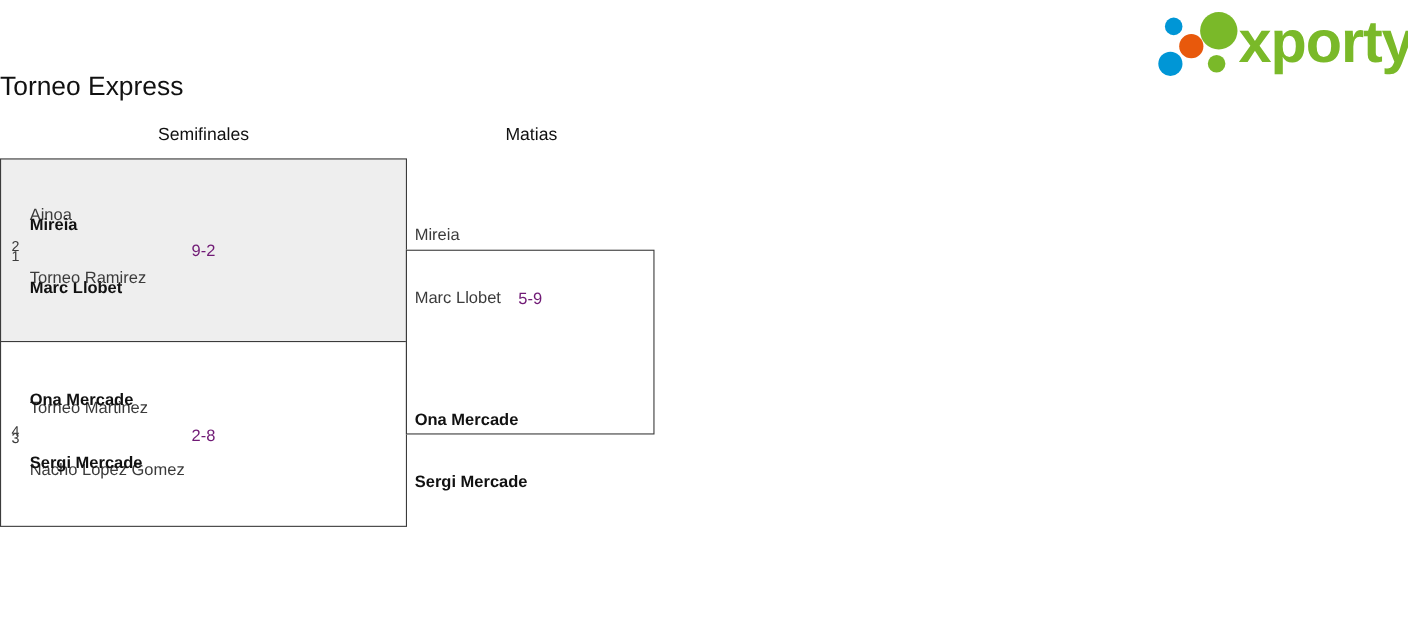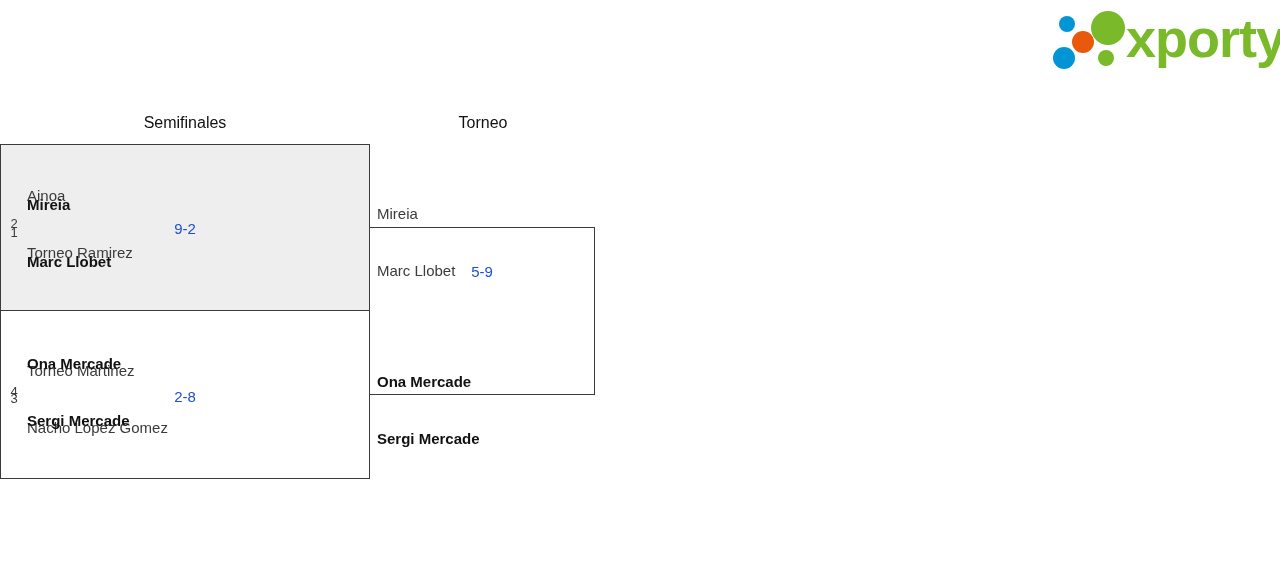--- a/index.html
+++ b/index.html
@@ -121,53 +121,57 @@
 
   .team-top    { left: 0px; top: 12px;  }
   .team-bottom { left: 0px; bottom: 10px; }
 
   .score {
     position: absolute;
     left: 0; right: 0;
     text-align: center;
     font-size: 15px;
     line-height: 19px;
-    color: #1d4ed8;
+    color: #701a75;
   }
   #score-sf1   { top: 74px; }
   #score-sf2   { top: 76px; }
   #score-final { top: 34px; }
 
   
   #match-final .team { left: 7px; }
   #match-final .names { padding-left: 0; }
   #final-team-top    { top: -62px; }
   #final-team-bottom { top: 106px; }
 </style>
 </head>
 <body>
 
 <div id="header">
 
+  <div id="tournament-title">
+    <span class="line">Torneo Express</span>
+    <span class="line">Fase final. 3° Mixta</span>
+  </div>
 
   <div id="logo">
     <span class="dot dot-blue-top"></span>
     <span class="dot dot-orange"></span>
     <span class="dot dot-blue-bot"></span>
     <span class="dot dot-green-big"></span>
     <span class="dot dot-green-sm"></span>
     <span id="logo-wordmark">xporty</span>
   </div>
 
 </div>
 
 <div id="bracket">
 
   <div class="round-header" id="round-header-semifinals">Semifinales</div>
-  <div class="round-header" id="round-header-final">Torneo</div>
+  <div class="round-header" id="round-header-final">Matias</div>
 
   <div class="match" id="match-sf1">
 
     <div class="team team-top winner">
       <span class="seed">1</span>
       <span class="names">
         <span class="n">Mireia</span>
         <span class="n">Marc Llobet</span>
       </span>
     </div>

